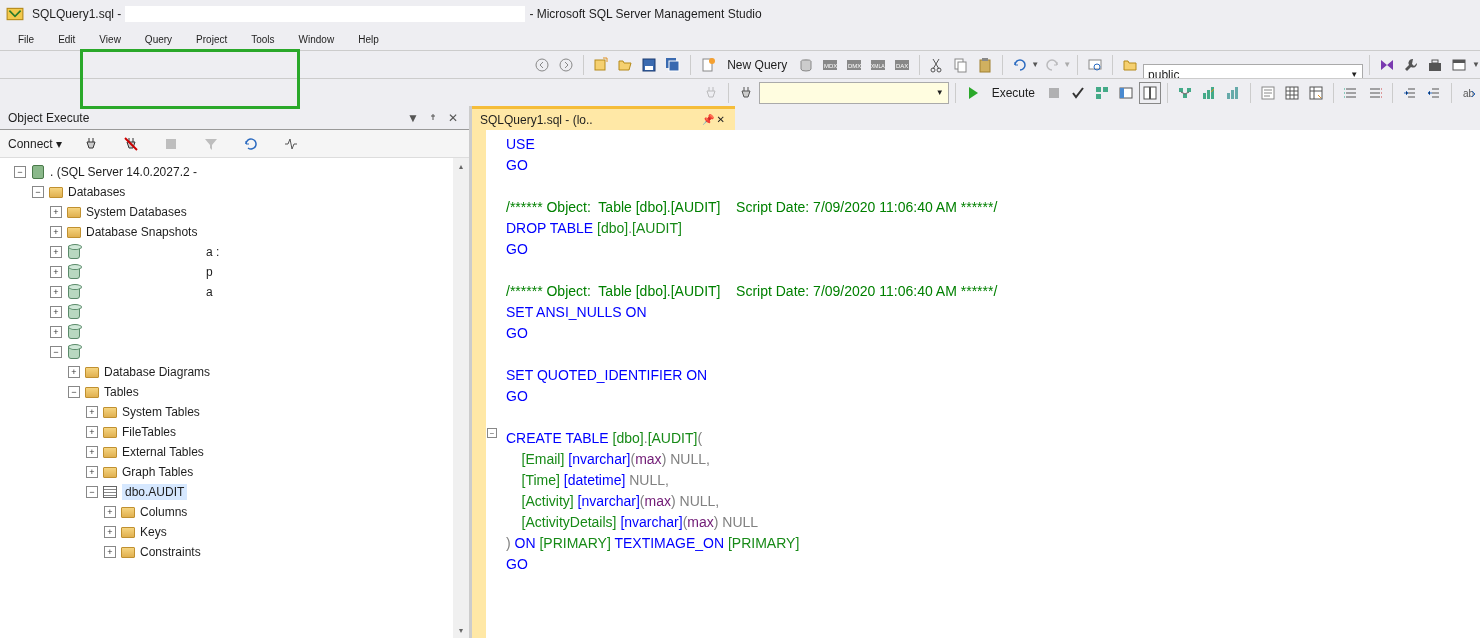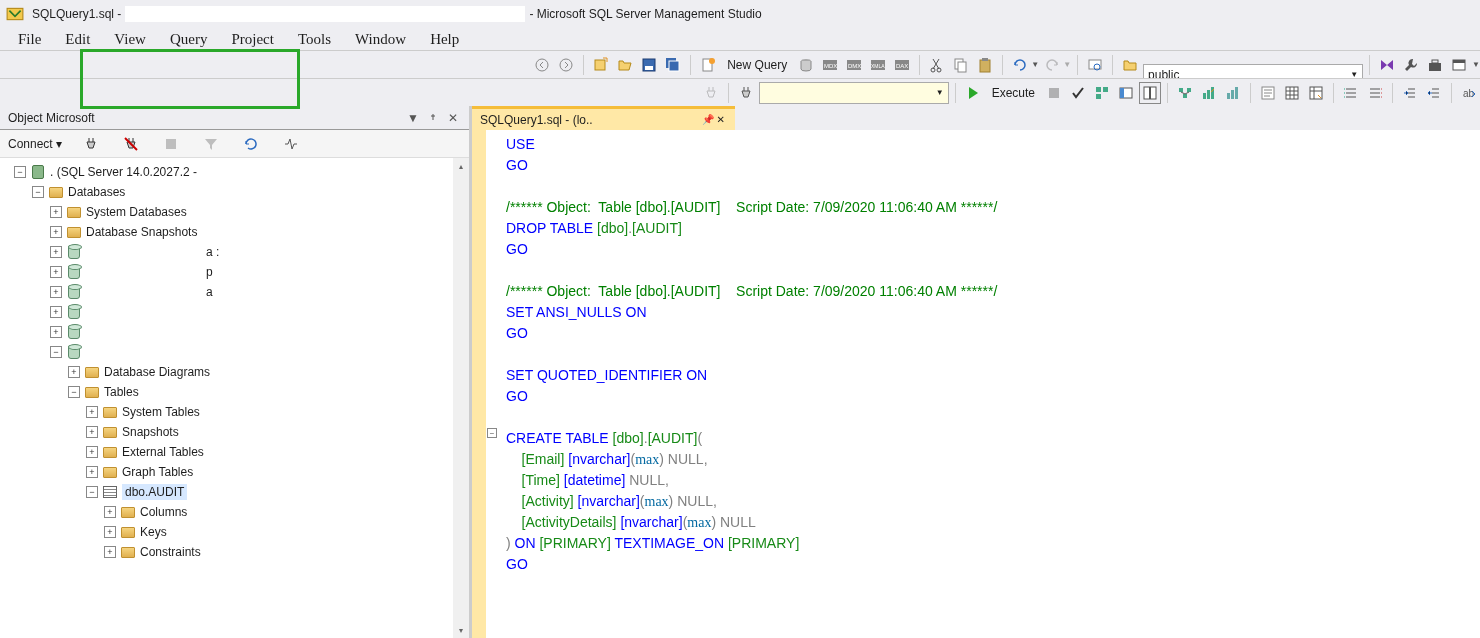--- a/index.html
+++ b/index.html
@@ -6,21 +6,21 @@
 body { background: #eeeef2; font-size: 12px; color: #1e1e1e; width: 1480px; height: 638px; overflow: hidden; }
 
 
 .titlebar { height: 28px; display: flex; align-items: center; padding-left: 6px; background: #eeeef2; }
 .titlebar .app-icon { width: 18px; height: 18px; margin-right: 8px; display: inline-flex; align-items: center; justify-content: center; }
 .title-text { font-size: 12px; color: #1e1e1e; }
 .title-blank { display: inline-block; width: 400px; height: 16px; background: #fff; margin: 0 4px; vertical-align: middle; }
 
 
 .menubar { height: 22px; display: flex; align-items: center; padding-left: 6px; background: #eeeef2; }
-.menubar span { padding: 3px 12px; font-size: 15px; cursor: default; font-family: Liberation Serif, serif; }
+.menubar span { padding: 3px 12px; font-size: 10px; cursor: default; }
 
 
 .toolbar { height: 28px; display: flex; align-items: center; padding-left: 8px; background: #eeeef2; border-top: 1px solid #ccc; gap: 2px; justify-content: flex-end; }
 .tb-btn { width: 22px; height: 22px; display: inline-flex; align-items: center; justify-content: center; cursor: default; color: #6d28d9; }
 .tb-btn svg { width: 16px; height: 16px; }
 .tb-sep { width: 1px; height: 20px; background: #ccc; margin: 0 4px; }
 .tb-text { font-size: 12px; padding: 0 6px; cursor: default; }
 .tb-combo { height: 22px; border: 1px solid #aaa; background: #fff; min-width: 180px; display: inline-flex; align-items: center; padding: 0 4px; font-size: 12px; }
 .tb-combo .arrow { margin-left: auto; font-size: 8px; }
 .highlight-box { border: 3px solid #2aa82a; position: absolute; pointer-events: none; z-index: 10; }
@@ -57,21 +57,21 @@
 .tab .pin { width: 12px; height: 12px; display: inline-flex; align-items: center; justify-content: center; font-size: 10px; }
 .code { flex: 1; background: #fff; display: flex; }
 .margin-strip { width: 14px; background: #ffe8a6; }
 .gutter { width: 14px; background: #fff; position: relative; }
 .gutter .fold { position: absolute; width: 10px; height: 10px; border: 1px solid #888; font-size: 8px; display: flex; align-items: center; justify-content: center; left: 1px; color: #555; }
 .code-text { flex: 1; padding: 4px 6px; font-family: Consolas, monospace; font-size: 14px; line-height: 21px; white-space: pre; }
 .kw { color: #0000ff; }
 .cm { color: #008000; }
 .gr { color: #808080; }
 .tk { color: #178a17; }
-.fn { color: #0369a1; font-family: Liberation Serif, serif; }
+.fn { color: #701a75; }
 </style>
 </head>
 <body>
 
 <div class="titlebar">
   <span class="app-icon">
     <svg viewBox="0 0 16 16">
         <rect x="1" y="3" width="14" height="10" fill="#f2c94c" stroke="#b58a1a"></rect>
         <path d="M3 5 L8 10 L13 5" stroke="#2a7a2a" stroke-width="1.5" fill="none"></path>
       </svg>
@@ -373,21 +373,21 @@
         <path d="M11 6 L14 9 L11 12" stroke="#2a6ac0" fill="none"></path>
       </svg>
     </span>
   <div class="highlight-box" style="left:80px;top:-30px;width:220px;height:60px;"></div>
 </div>
 
 <div class="main">
 
   <div class="oe-panel">
     <div class="oe-title">
-      <span>Object Microsoft</span>
+      <span>Object Execute</span>
       <span class="spacer"></span>
       <span class="winbtn">▼</span>
       <span class="winbtn">
           <svg width="10" height="10" viewBox="0 0 10 10">
             <path d="M5 1 L5 7 M3 3 L7 3" stroke="#555"></path>
           </svg>
         </span>
       <span class="winbtn">✕</span>
     </div>
     <div class="oe-toolbar">
@@ -512,21 +512,21 @@
           <span class="icon">
             <span class="folder-icon"></span>
           </span>
           <span>System Tables</span>
         </div>
       <div class="tree-row" style="padding-left:86px;">
           <span class="exp">+</span>
           <span class="icon">
             <span class="folder-icon"></span>
           </span>
-          <span>Snapshots</span>
+          <span>FileTables</span>
         </div>
       <div class="tree-row" style="padding-left:86px;">
           <span class="exp">+</span>
           <span class="icon">
             <span class="folder-icon"></span>
           </span>
           <span>External Tables</span>
         </div>
       <div class="tree-row" style="padding-left:86px;">
           <span class="exp">+</span>

